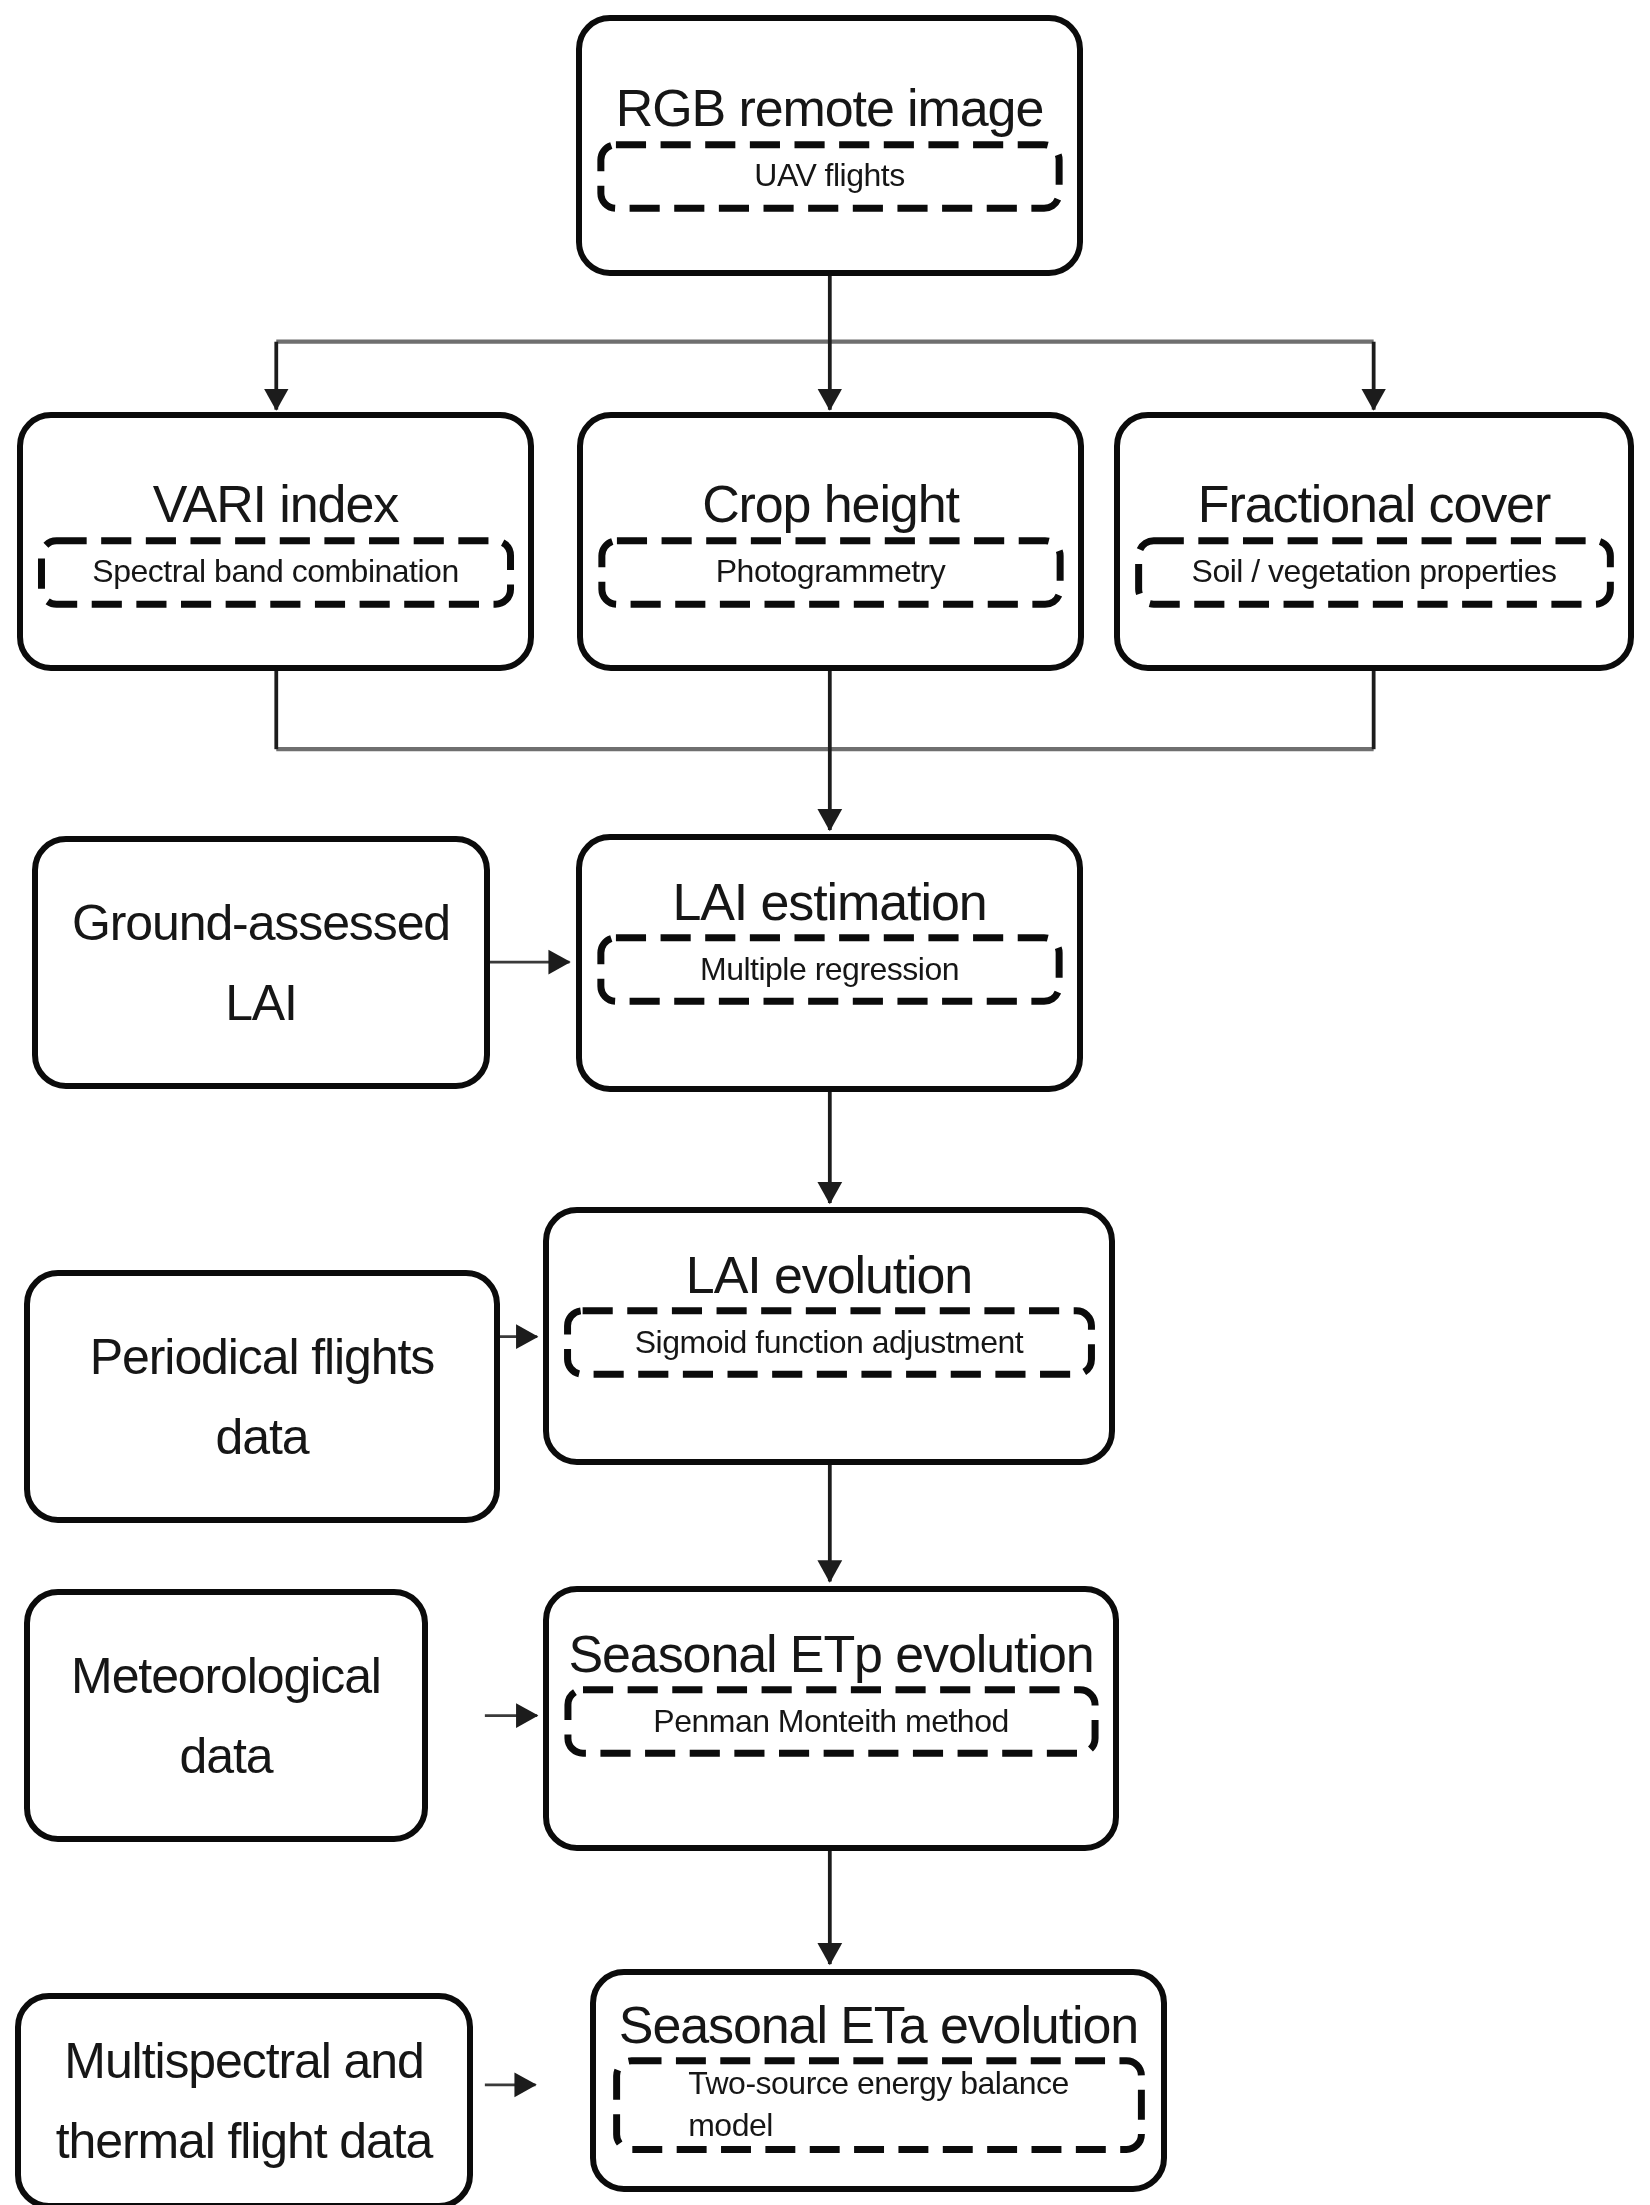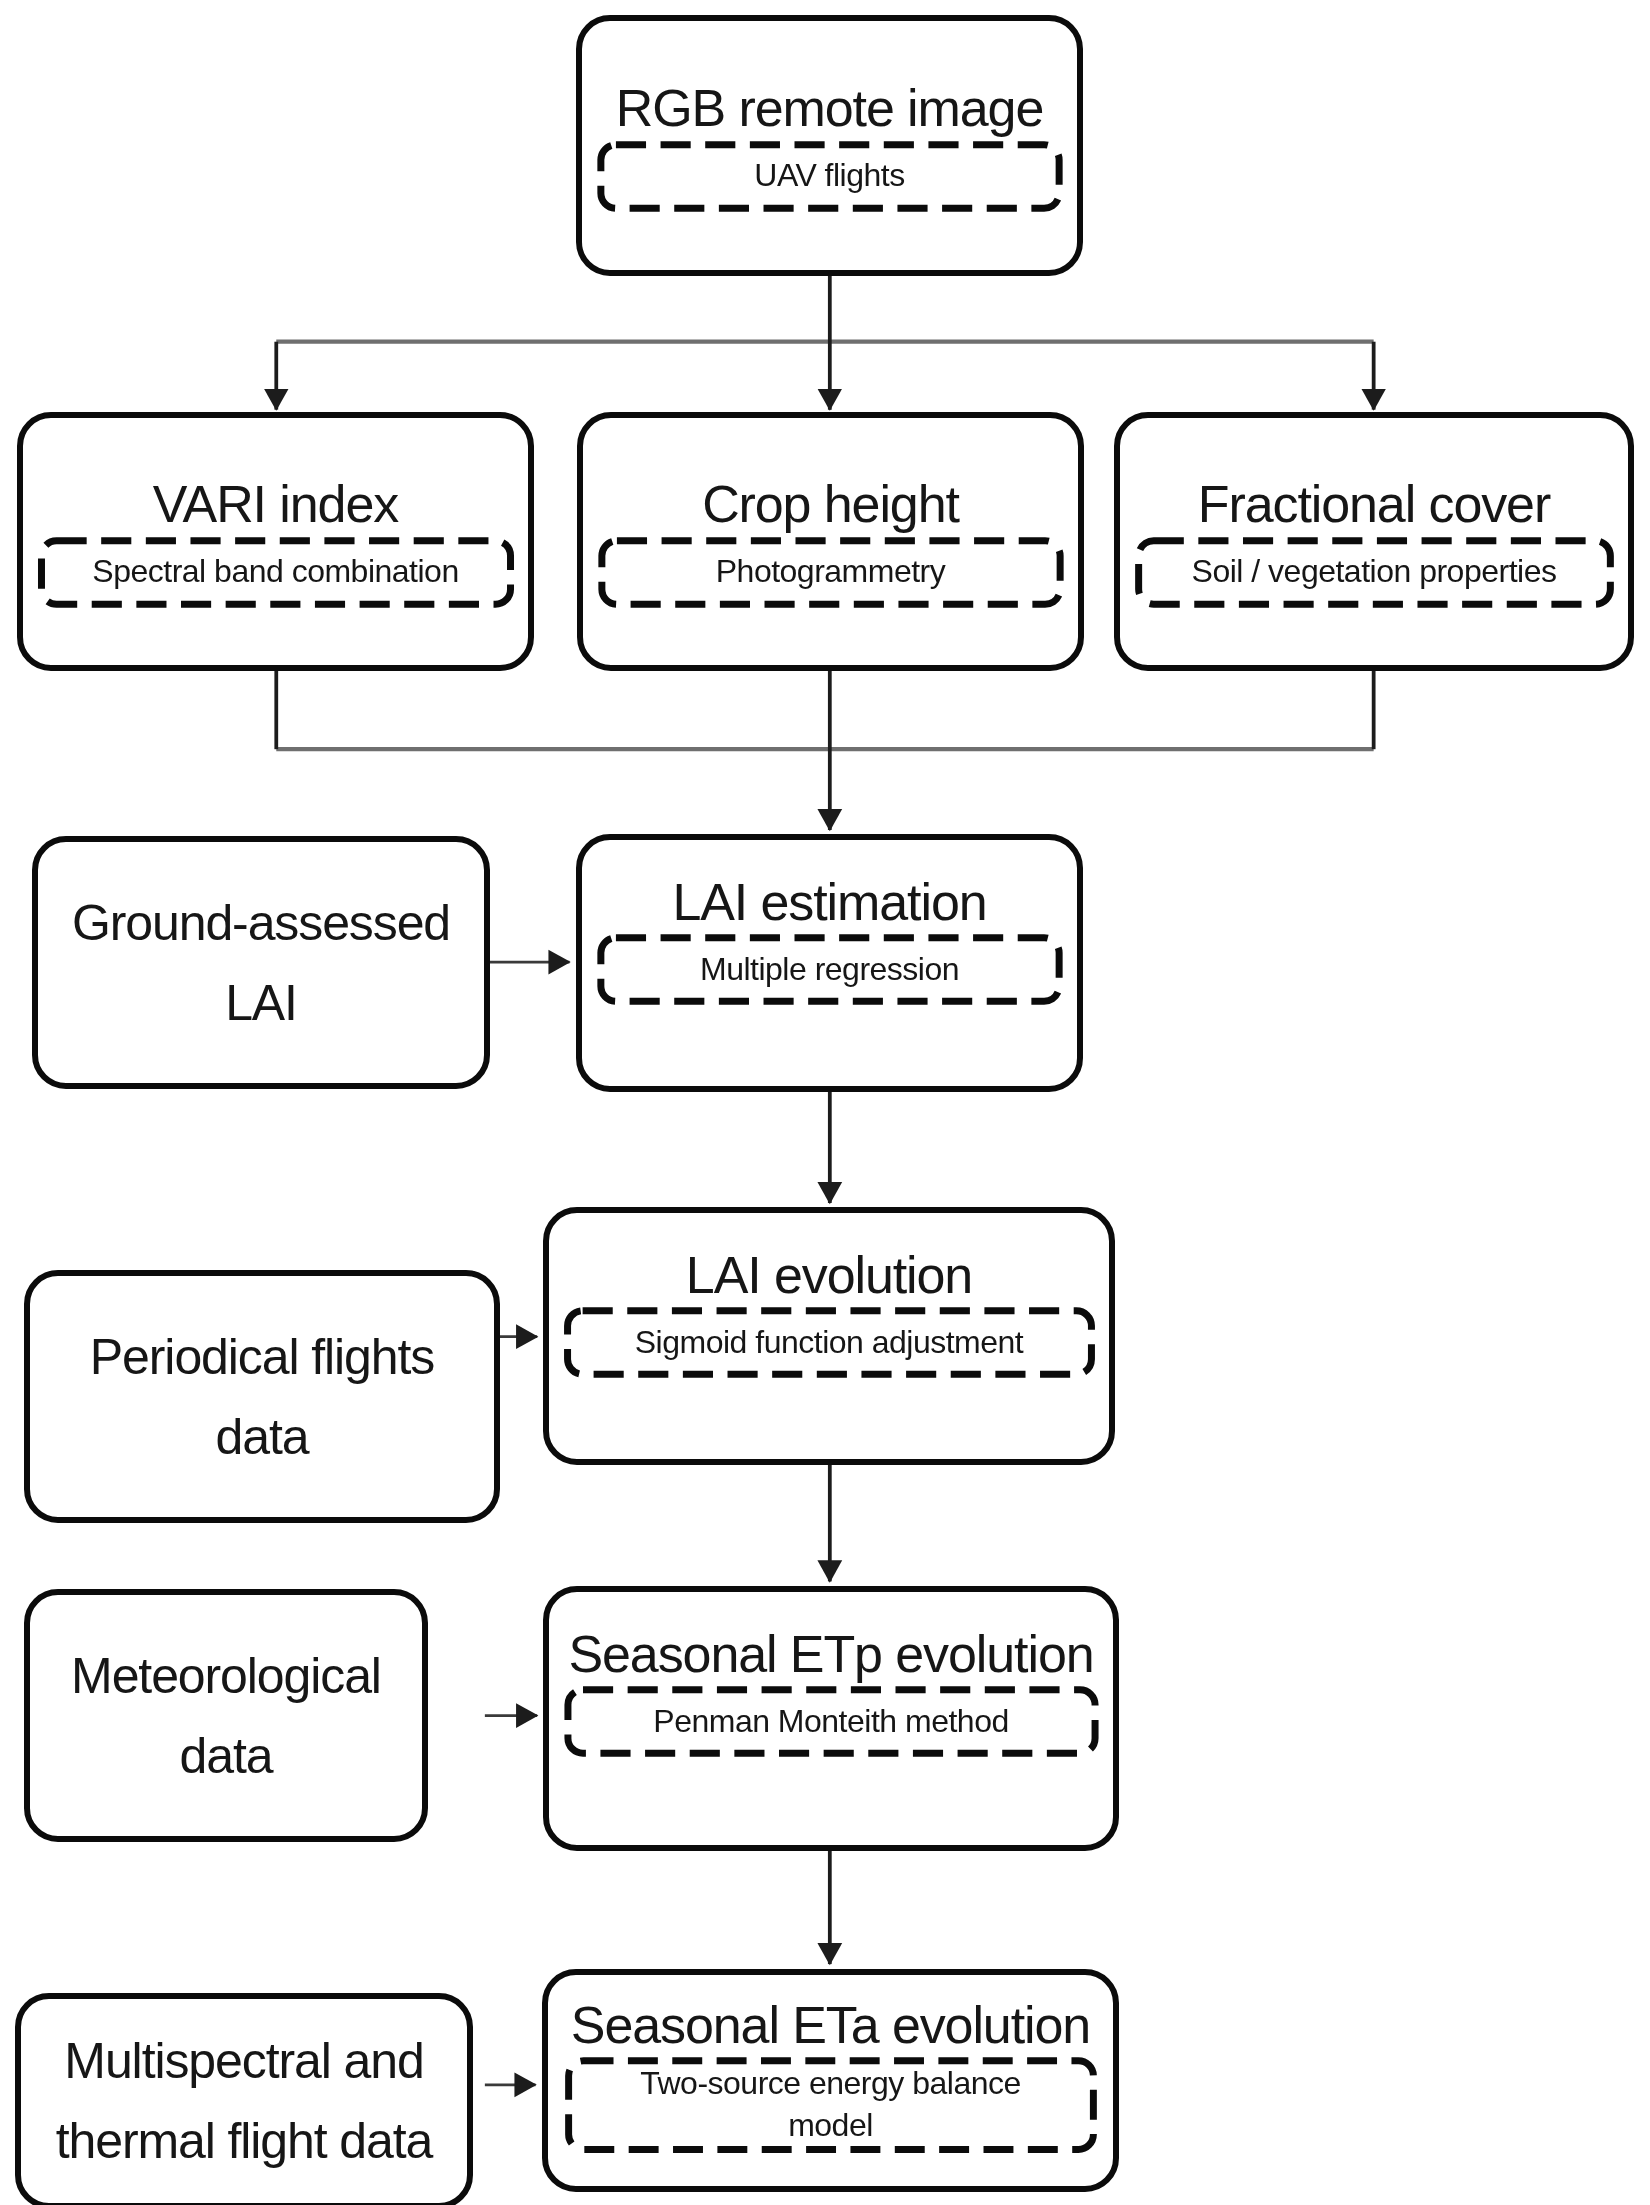--- a/index.html
+++ b/index.html
@@ -13,21 +13,21 @@
     background:#ffffff;
     border:6.5px solid #0b0b0b;
     border-radius:34px;
     display:flex;
     flex-direction:column;
     align-items:center;
     justify-content:center;
     gap:3px;
   }
   .node.topish{justify-content:flex-start;padding-top:33px;}
-  .node.topish.short{padding-top:20.5px;}
+  .node.topish.short{padding-top:20.5px;margin-left:48px;}
 
   .title{
     font-size:52px;
     line-height:1.12;
     letter-spacing:-1.1px;
     text-align:center;
     white-space:nowrap;
   }
 
   .method{
@@ -49,21 +49,21 @@
     fill:none;
     stroke:#0b0b0b;
     stroke-width:13px;
     stroke-dasharray:56 27;
   }
   .method-text{
     position:relative;
     font-size:32px;
     line-height:1.3;
     letter-spacing:-0.5px;
-    text-align:center;
+    text-align:left;
     white-space:pre-line;
   }
 
   .node.input{padding:0 5.4px;}
   .label{
     font-size:50px;
     line-height:1.6;
     letter-spacing:-1.1px;
     text-align:center;
     white-space:pre-line;

